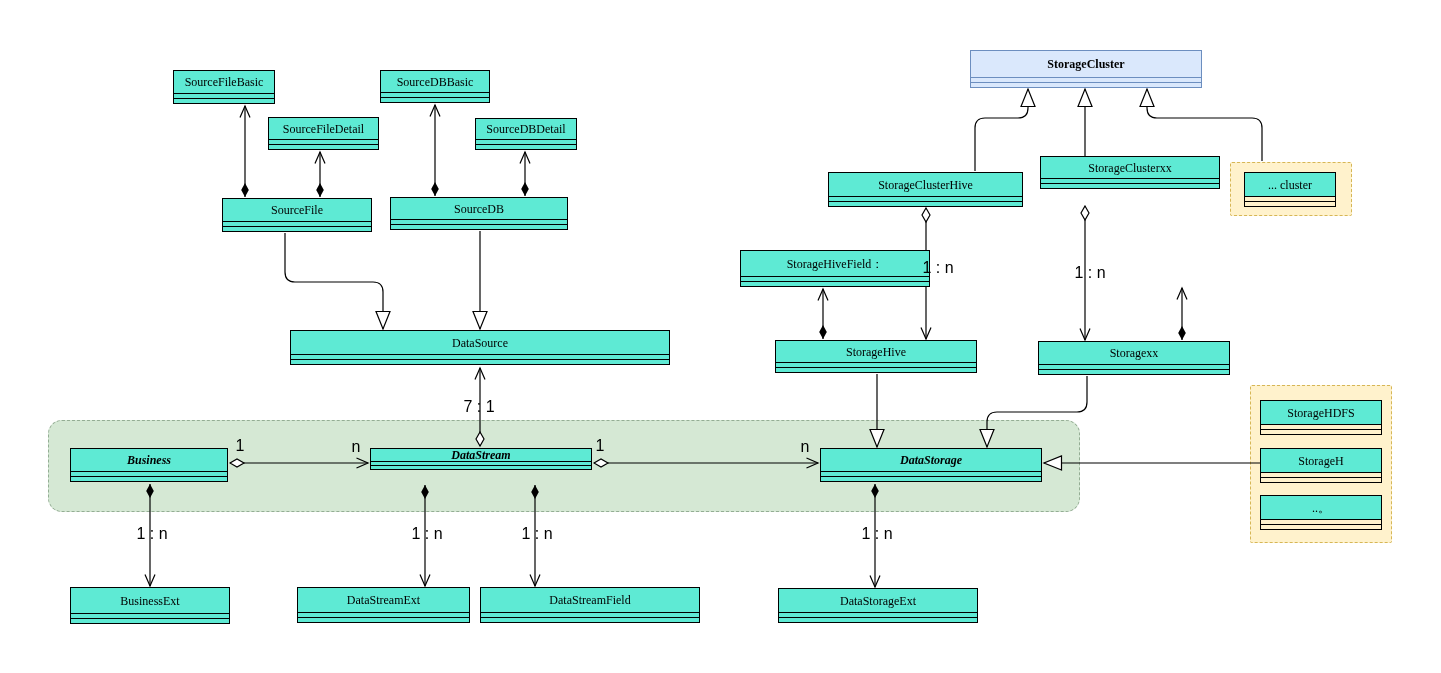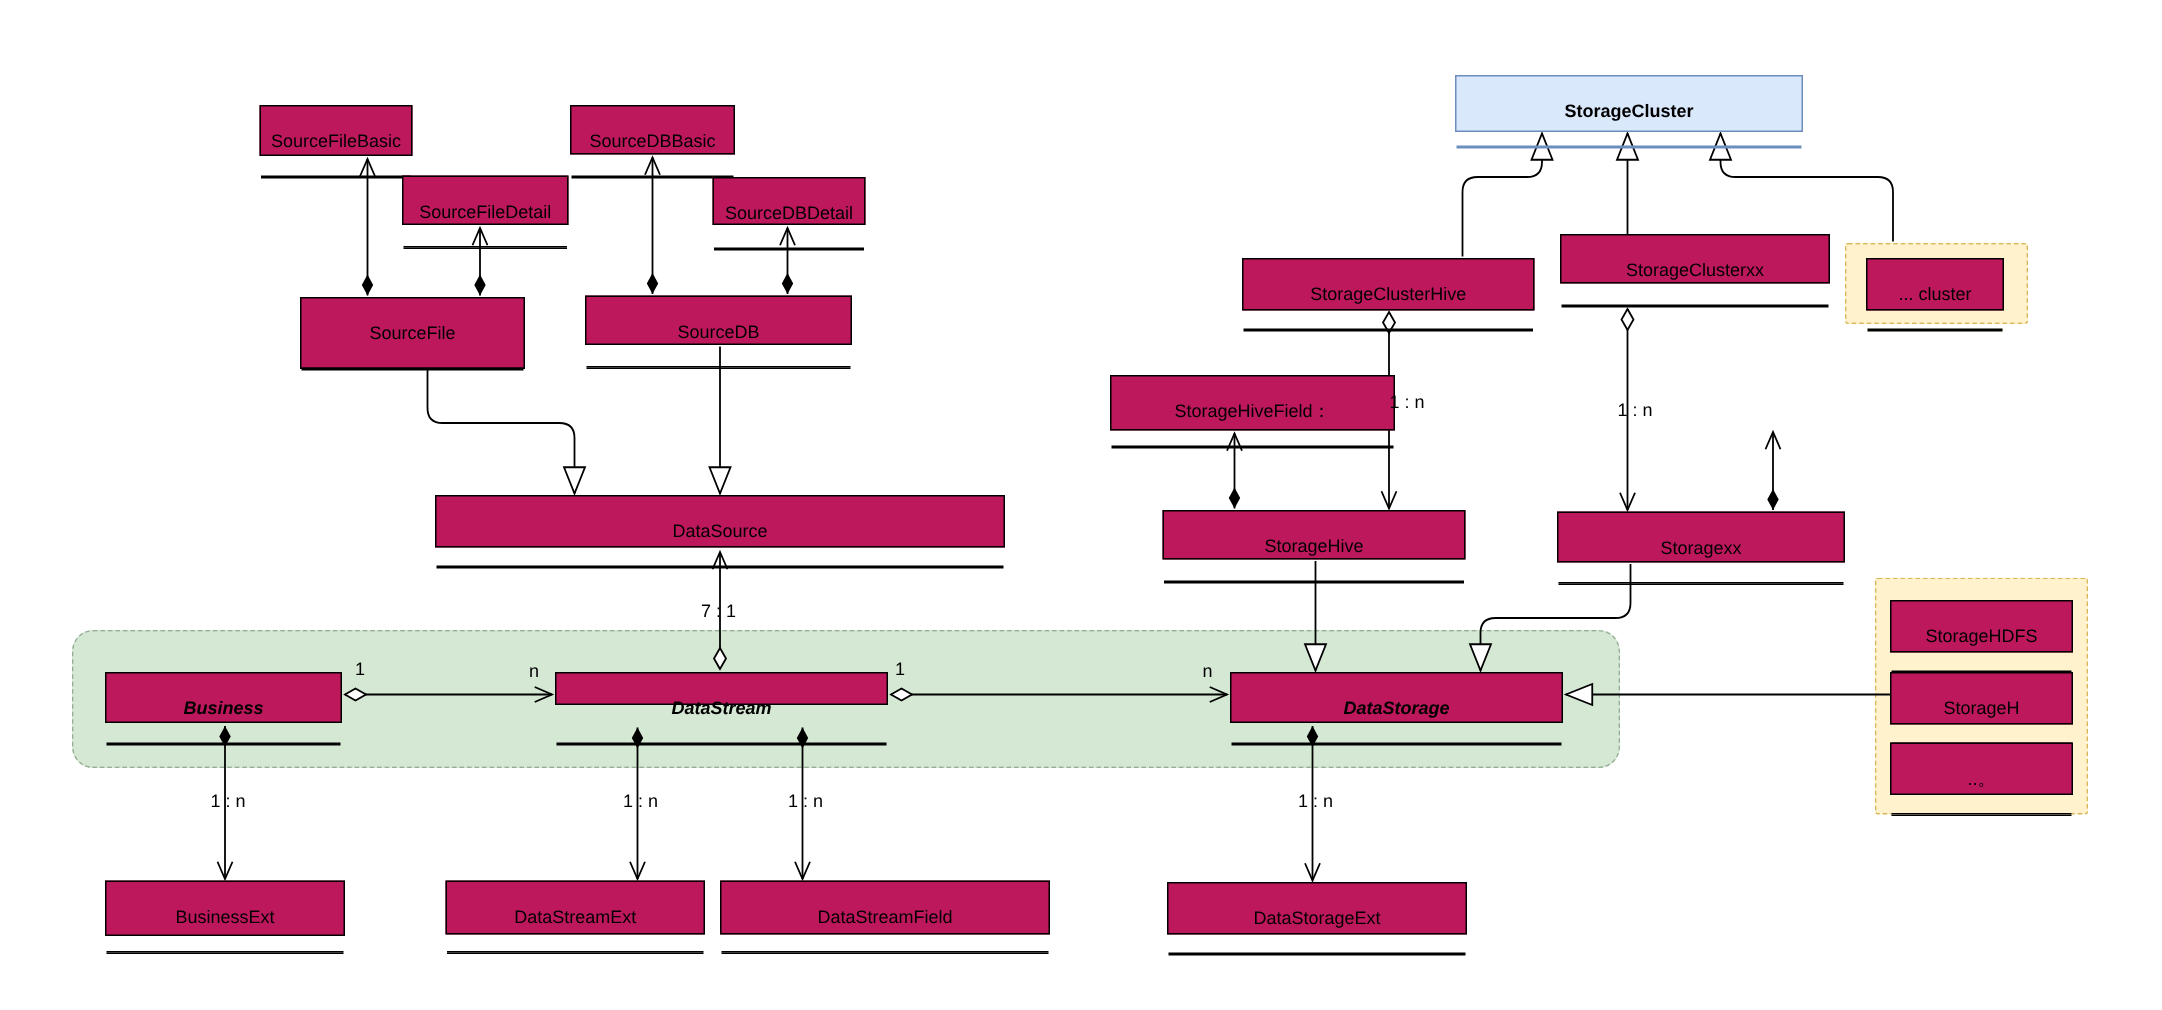--- a/index.html
+++ b/index.html
@@ -9,36 +9,36 @@
   }
   
   .group{position:absolute;box-sizing:border-box;}
   .group.green{background:#d5e8d4;border:1px dashed #94ad94;border-radius:14px;}
   .group.yellow{background:#fff2cc;border:1px dashed #d6b656;border-radius:2px;}
   
   svg.edges{position:absolute;left:0;top:0;}
   svg.edges path.edge{fill:none;stroke:#000;stroke-width:1.2;}
   
   .node{
-    position:absolute;box-sizing:border-box;background:#be185d;border:1px solid #000;
+    position:absolute;box-sizing:border-box;background:#5eead4;border:1px solid #000;
     display:flex;flex-direction:column;font-size:12px;
   }
   .node .title{
     flex:1;display:flex;align-items:center;justify-content:center;
-    white-space:nowrap;padding:17px 3px;line-height:1;
+    white-space:nowrap;padding:0 3px;line-height:1;font-family:Liberation Serif, serif;
   }
   .node .sep{display:block;height:4px;border-top:1px solid #000;}
   .node.em .title{font-weight:bold;font-style:italic;}
   .node.blue{background:#dae8fc;border-color:#6c8ebf;}
   .node.blue .sep{border-color:#6c8ebf;}
   .node.blue .title{font-weight:bold;}
   .node.ys .sep{background:#fff2cc;}
   
   .elabel{
-    position:absolute;transform:translate(-50%,-50%);font-size:12px;
+    position:absolute;transform:translate(-50%,-50%);font-size:16px;
     white-space:nowrap;line-height:1;
   }
 </style>
 </head>
 <body>
 
 <div class="canvas">
 
   <div class="group green" style="left:48px;top:420px;width:1032px;height:92px"></div>
   <div class="group yellow" style="left:1230px;top:162px;width:122px;height:54px"></div>
@@ -98,21 +98,21 @@
   <div class="node" style="left:380px;top:70px;width:110px;height:33px">
     <div class="title">SourceDBBasic</div>
     <i class="sep"></i>
       <i class="sep"></i>
   </div>
   <div class="node" style="left:475px;top:118px;width:102px;height:32px">
     <div class="title">SourceDBDetail</div>
     <i class="sep"></i>
       <i class="sep"></i>
   </div>
-  <div class="node" style="left:200px;top:198px;width:150px;height:48px">
+  <div class="node" style="left:222px;top:198px;width:150px;height:34px">
     <div class="title">SourceFile</div>
     <i class="sep"></i>
       <i class="sep"></i>
   </div>
   <div class="node" style="left:390px;top:197px;width:178px;height:33px">
     <div class="title">SourceDB</div>
     <i class="sep"></i>
       <i class="sep"></i>
   </div>
   <div class="node" style="left:290px;top:330px;width:380px;height:35px">

